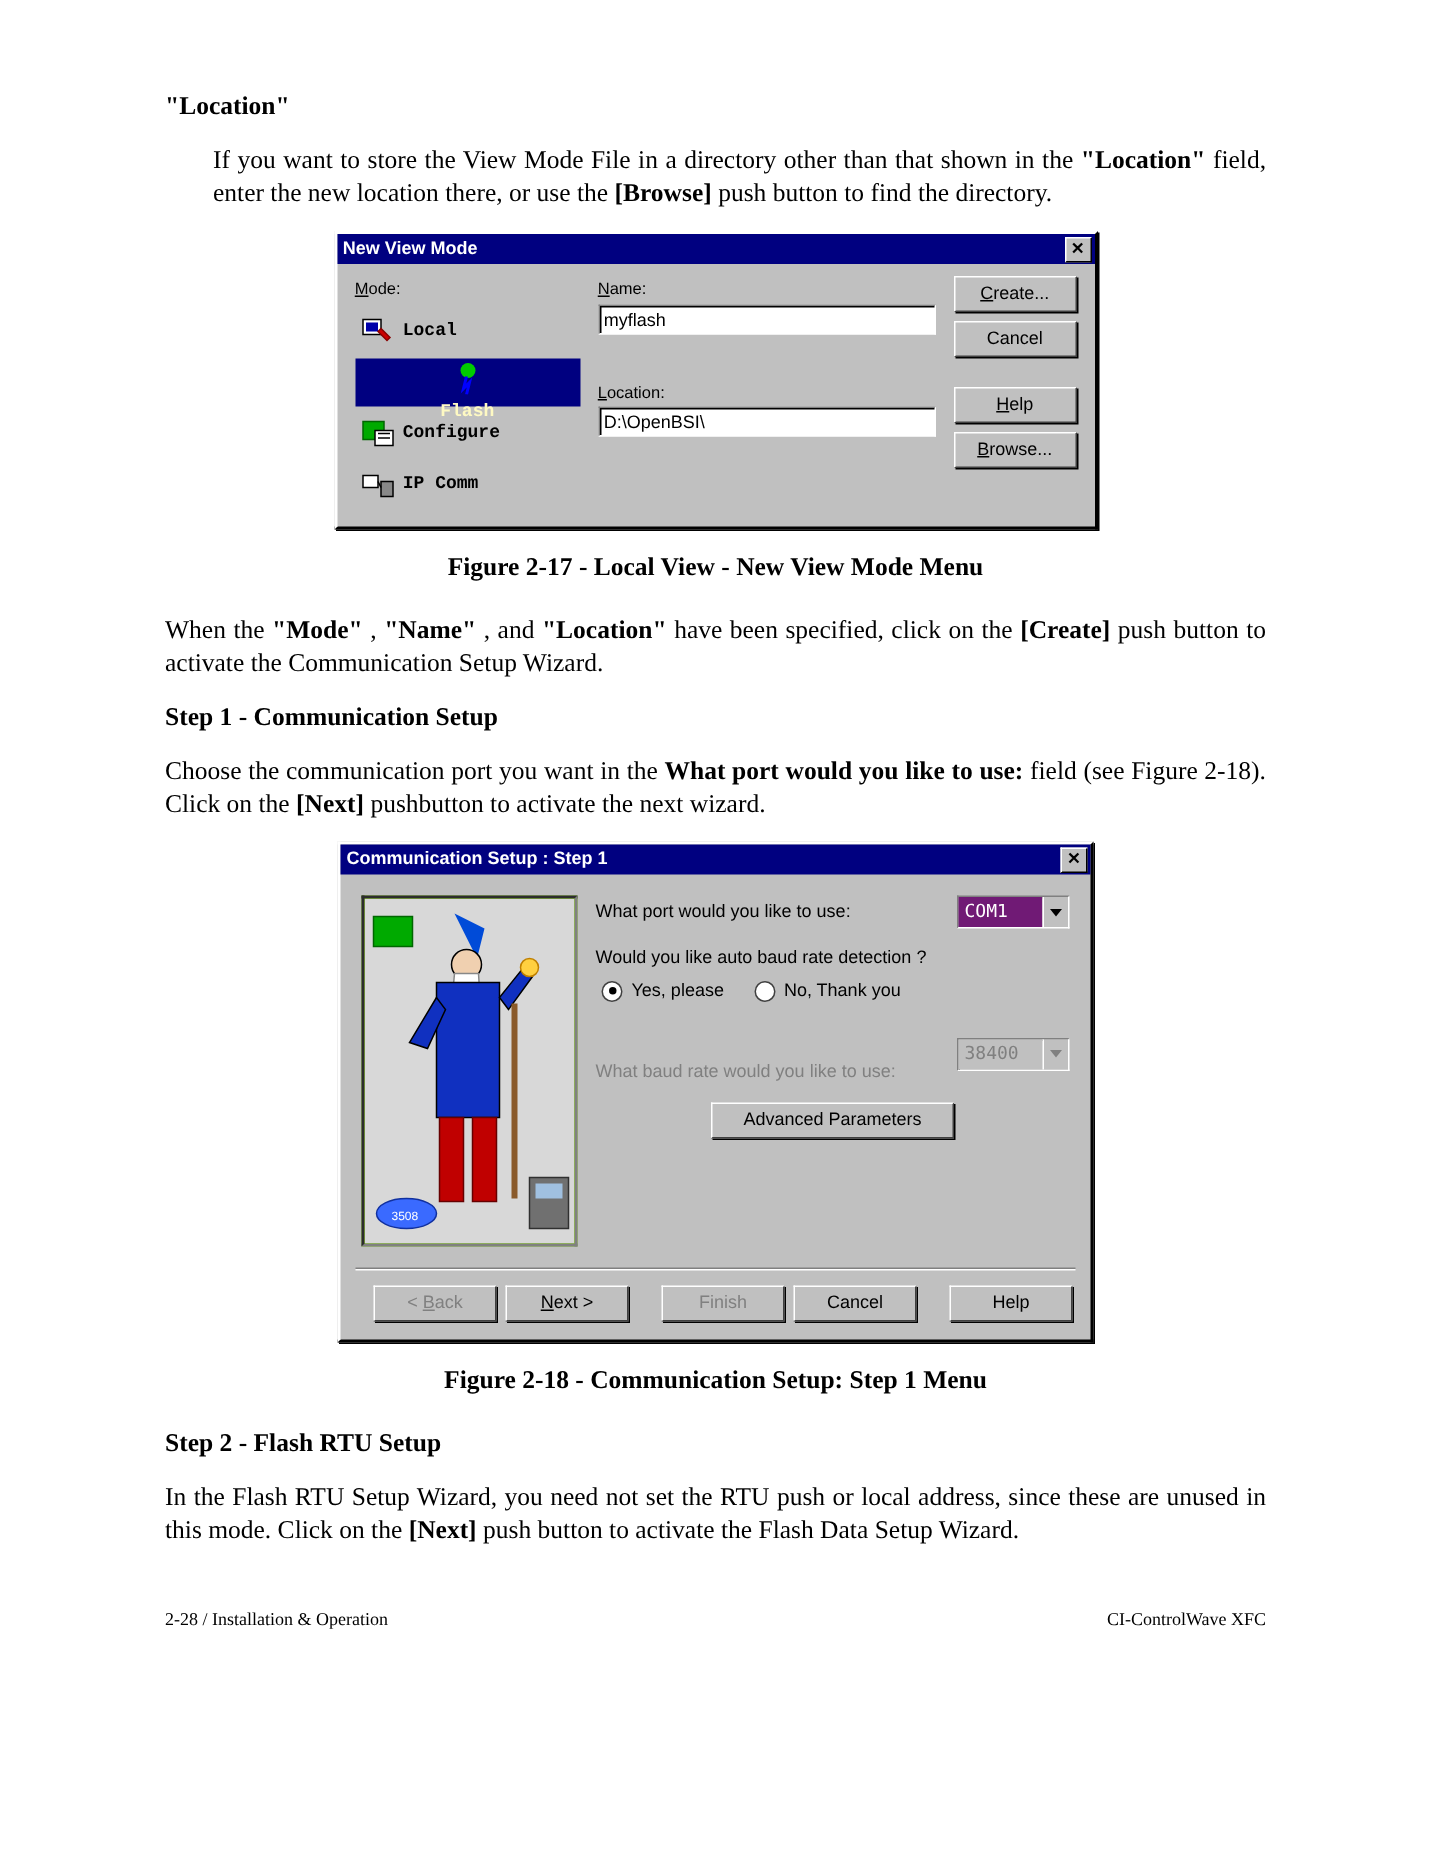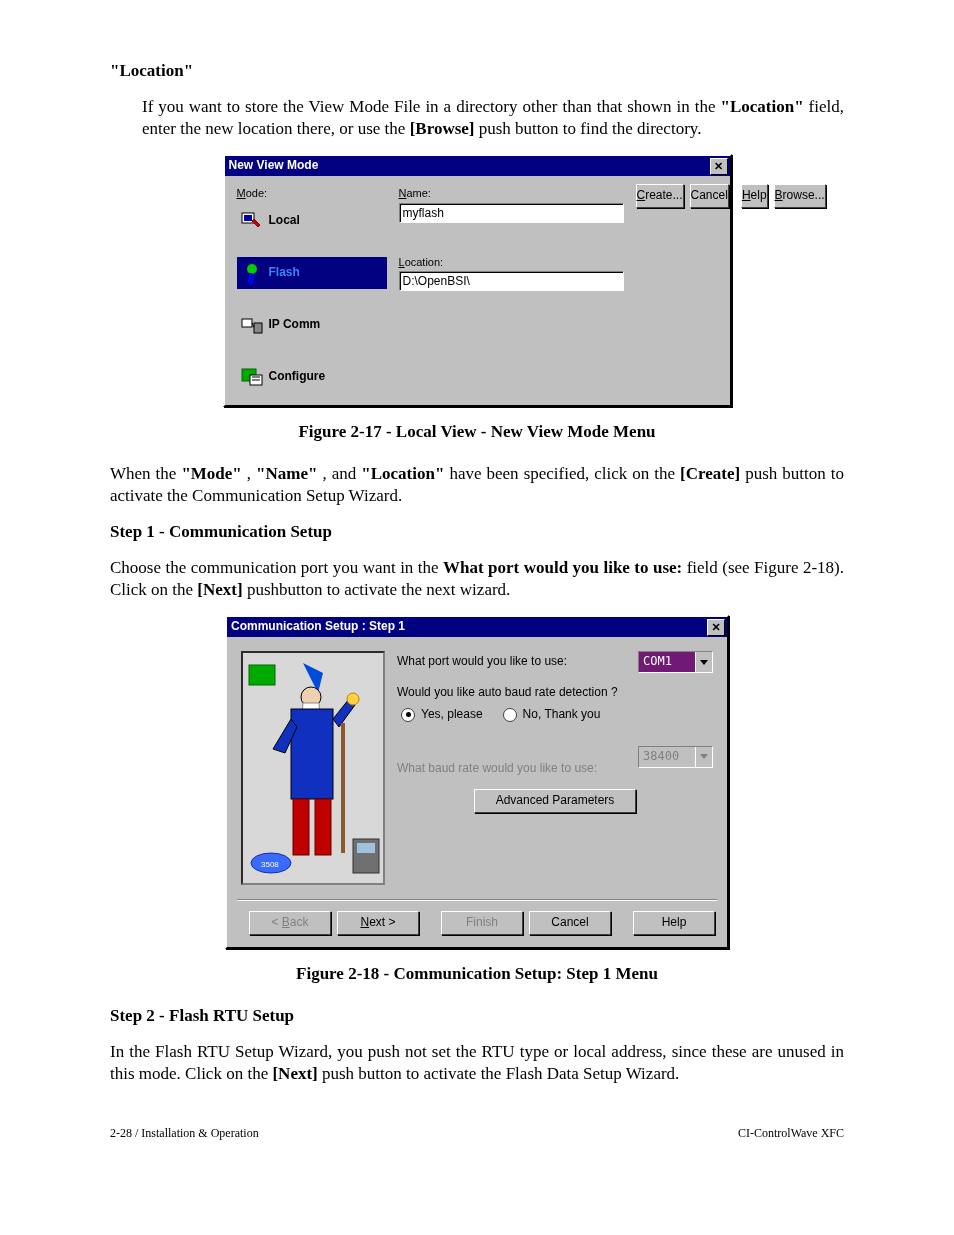--- a/index.html
+++ b/index.html
@@ -74,24 +74,24 @@
     padding: 0 3px;
     font-size: 12px;
   }
   .und { text-decoration: underline; }
 
   
   .d1 { width: 505px; }
   .d1-grid { display: flex; gap: 12px; }
   .d1-col1 { width: 150px; }
   .d1-col2 { flex: 1; }
-  .d1-col3 { width: 82px; display: flex; flex-direction: row; gap: 6px; margin-top:-2px;}
-  .mode-list { margin-top: 4px; display:flex; flex-direction:column; gap:20px;}
+  .d1-col3 { width: 82px; display: flex; flex-direction: column; gap: 6px; margin-top:-2px;}
+  .mode-list { margin-top: 4px; display:flex; flex-direction:column; gap:2px;font-family:Liberation Mono, monospace;}
   .mode-item { display: flex; align-items: center; gap: 4px; height: 32px; padding:0 2px;}
-  .mode-item.selected { background: #000080; color: #3b82f6; }
+  .mode-item.selected { background: #000080; color: #fef9c3; flex-direction: column; }
   .mode-icon { width: 26px; height: 26px; display:flex;align-items:center;justify-content:center;}
   .lbl { font-size:11px; margin-bottom:2px; display:block;}
 
   
   .d2 { width: 500px; }
   .d2-top { display:flex; gap:12px; padding: 14px 14px 8px 14px; }
   .wizard-img {
     width: 140px; height: 230px;
     border: 2px inset #808080;
     background: #84cc16;
@@ -174,37 +174,37 @@
               <svg width="24" height="24">
                   <circle cx="12" cy="8" r="5" fill="#0c0"></circle>
                   <path d="M11 12 L9 20 L13 16 L11 24" stroke="#00f" stroke-width="2" fill="none"></path>
                 </svg>
             </span>
             <span class="bold">Flash</span>
           </div>
           <div class="mode-item">
             <span class="mode-icon">
               <svg width="24" height="24">
-                  <rect x="2" y="6" width="10" height="8" fill="#fff" stroke="#000"></rect>
-                  <rect x="14" y="10" width="8" height="10" fill="#888" stroke="#000"></rect>
-                  <line x1="12" y1="10" x2="14" y2="14" stroke="#000"></line>
-                </svg>
-            </span>
-            <span class="bold">IP Comm</span>
-          </div>
-          <div class="mode-item">
-            <span class="mode-icon">
-              <svg width="24" height="24">
                   <rect x="2" y="4" width="14" height="12" fill="#0a0" stroke="#060"></rect>
                   <rect x="10" y="10" width="12" height="10" fill="#fff" stroke="#000"></rect>
                   <line x1="12" y1="12" x2="20" y2="12" stroke="#000"></line>
                   <line x1="12" y1="15" x2="20" y2="15" stroke="#000"></line>
                 </svg>
             </span>
             <span class="bold">Configure</span>
+          </div>
+          <div class="mode-item">
+            <span class="mode-icon">
+              <svg width="24" height="24">
+                  <rect x="2" y="6" width="10" height="8" fill="#fff" stroke="#000"></rect>
+                  <rect x="14" y="10" width="8" height="10" fill="#888" stroke="#000"></rect>
+                  <line x1="12" y1="10" x2="14" y2="14" stroke="#000"></line>
+                </svg>
+            </span>
+            <span class="bold">IP Comm</span>
           </div>
         </div>
       </div>
       <div class="d1-col2">
         <span class="lbl"><span class="und">N</span>ame:</span>
         <div class="field">myflash</div>
         <div style="height:32px"></div>
         <span class="lbl"><span class="und">L</span>ocation:</span>
         <div class="field">D:\OpenBSI\</div>
       </div>
@@ -314,21 +314,21 @@
     <span class="gap"></span>
     <div class="win-btn">Help</div>
   </div>
 </div>
 
 <p class="figcap">Figure 2-18 - Communication Setup: Step 1 Menu</p>
 
 <p class="step-h">Step 2 - Flash RTU Setup</p>
 
 <p class="para">
-  <span>In the Flash RTU Setup Wizard, you push not set the RTU type or local address, since these are unused in this mode. Click on the </span>
+  <span>In the Flash RTU Setup Wizard, you need not set the RTU push or local address, since these are unused in this mode. Click on the </span>
   <span class="bold">[Next]</span>
   <span> push button to activate the Flash Data Setup Wizard.</span>
 </p>
 
 <div class="footer">
   <span>2-28 / Installation &amp; Operation</span>
   <span>CI-ControlWave XFC</span>
 </div>
 
 </body></html>

